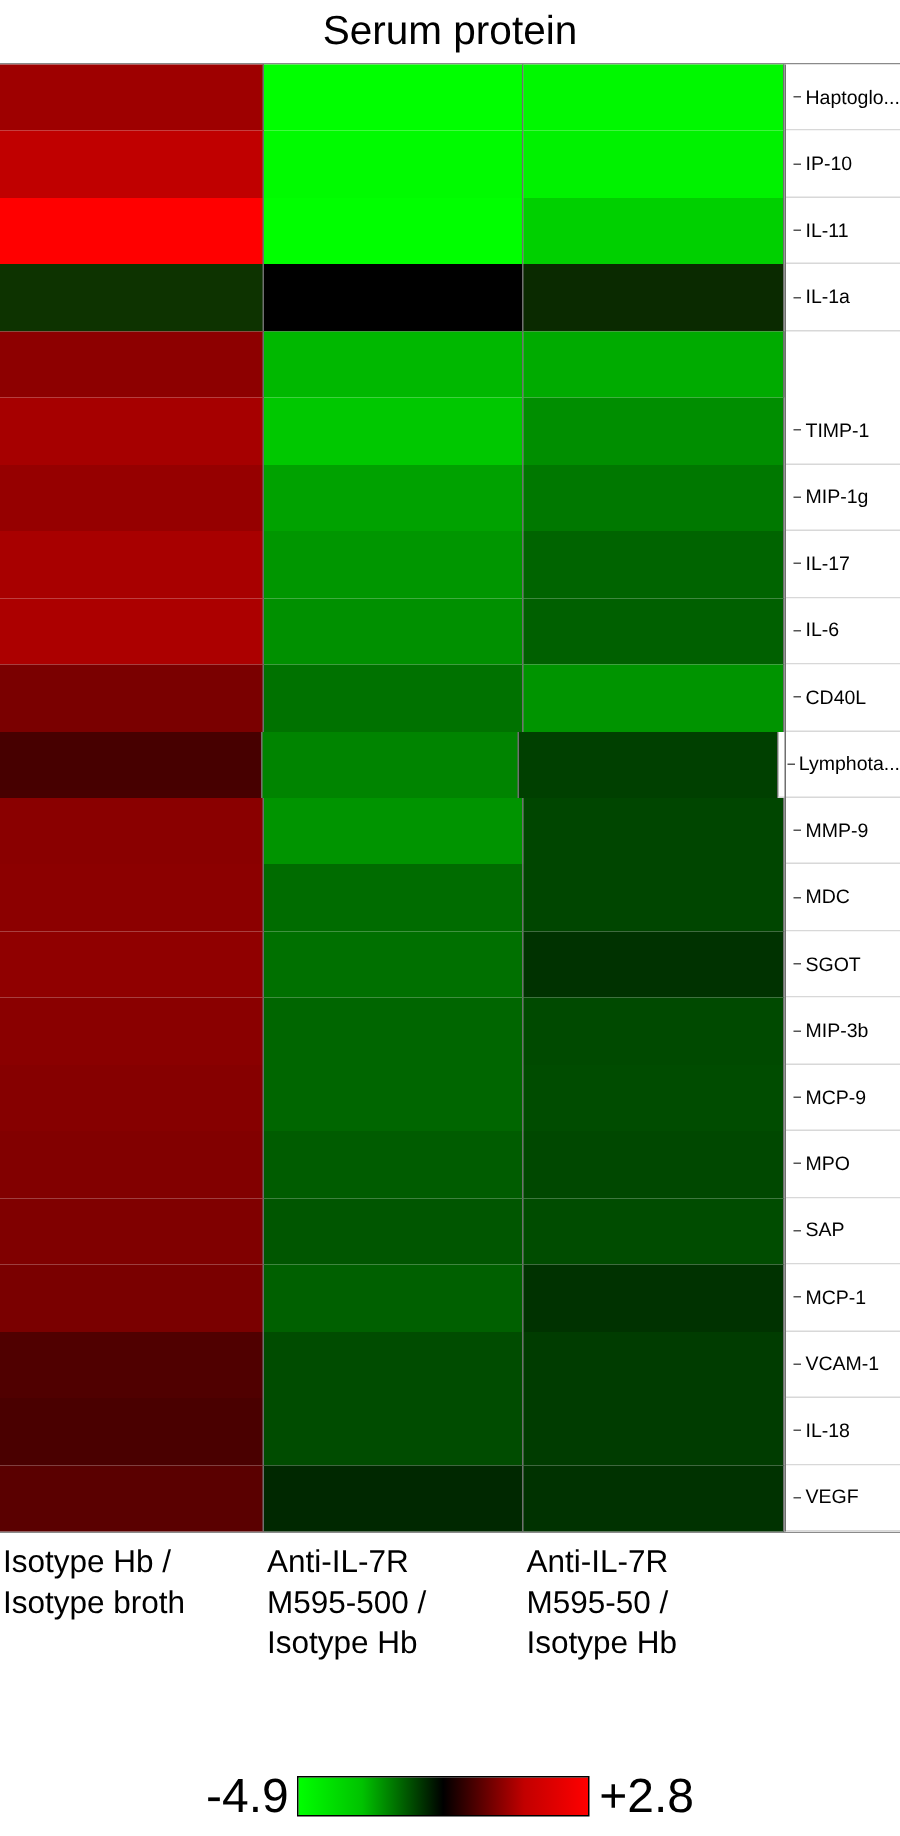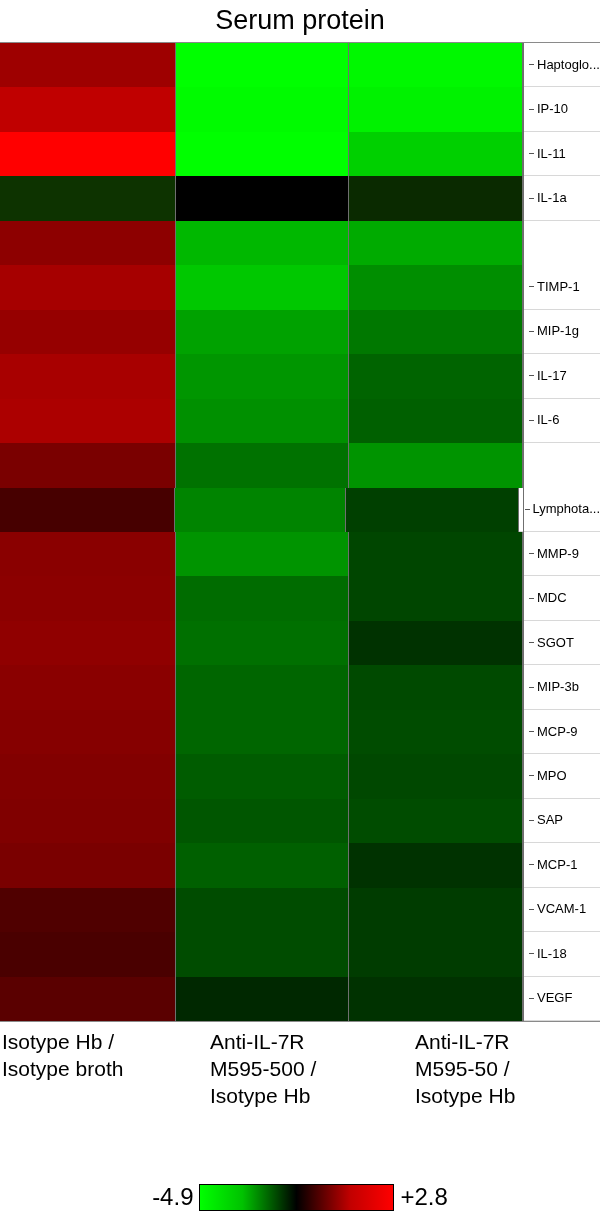--- a/index.html
+++ b/index.html
@@ -44,35 +44,35 @@
   .rowlabel .tick{
     display:inline-block;width:5px;height:1px;background:#555;margin-right:3px;
     vertical-align:middle;
   }
   .labelcol-border{
     position:absolute;left:523px;top:0;width:1px;height:978px;background:#6f6f6f;
   }
 
   .collabels{
     position:absolute;left:0;top:1028px;width:600px;height:120px;
-    display:flex;flex-direction:row;gap:32px;
+    display:flex;flex-direction:row;
   }
   .collabel{
     font-size:21px;line-height:27px;color:#000;
     padding-left:2px;box-sizing:border-box;
   }
   .collabel.k0{width:176px;}
   .collabel.k1{width:173px;}
   .collabel.k2{width:174px;}
 
   .legend{
     position:absolute;left:0;top:1180px;width:600px;height:34px;
     display:flex;align-items:center;justify-content:center;
   }
-  .legend .lab{font-size:24px;line-height:28px;color:#000;}
+  .legend .lab{font-size:32px;line-height:28px;color:#000;}
   .legend .bar{
     width:195px;height:27px;margin:0 6px;
     background:linear-gradient(to right,#00ff00 0%,#00c200 22%,#000000 50%,#c20000 78%,#ff0000 100%);
     border:1px solid #000;box-sizing:border-box;
   }
 </style>
 </head>
 <body>
 
 <div class="wrap">
@@ -155,20 +155,24 @@
           <div class="cell c2" style="background: rgb(0, 96, 0);"></div>
           <div class="rowlabel">
             <span class="tick"></span>
             <span>IL-6</span>
           </div>
         </div>
         <div class="row">
           <div class="cell c0" style="background: rgb(122, 0, 0);"></div>
           <div class="cell c1" style="background: rgb(0, 114, 0);"></div>
           <div class="cell c2" style="background: rgb(0, 148, 0);"></div>
+          <div class="rowlabel">
+            <span class="tick"></span>
+            <span>CD40L</span>
+          </div>
         </div>
         <div class="row">
           <div class="cell c0" style="background: rgb(71, 0, 0);"></div>
           <div class="cell c1" style="background: rgb(0, 132, 0);"></div>
           <div class="cell c2" style="background: rgb(0, 64, 0);"></div>
           <div class="rowlabel">
             <span class="tick"></span>
             <span>Lymphota...</span>
           </div>
         </div>

